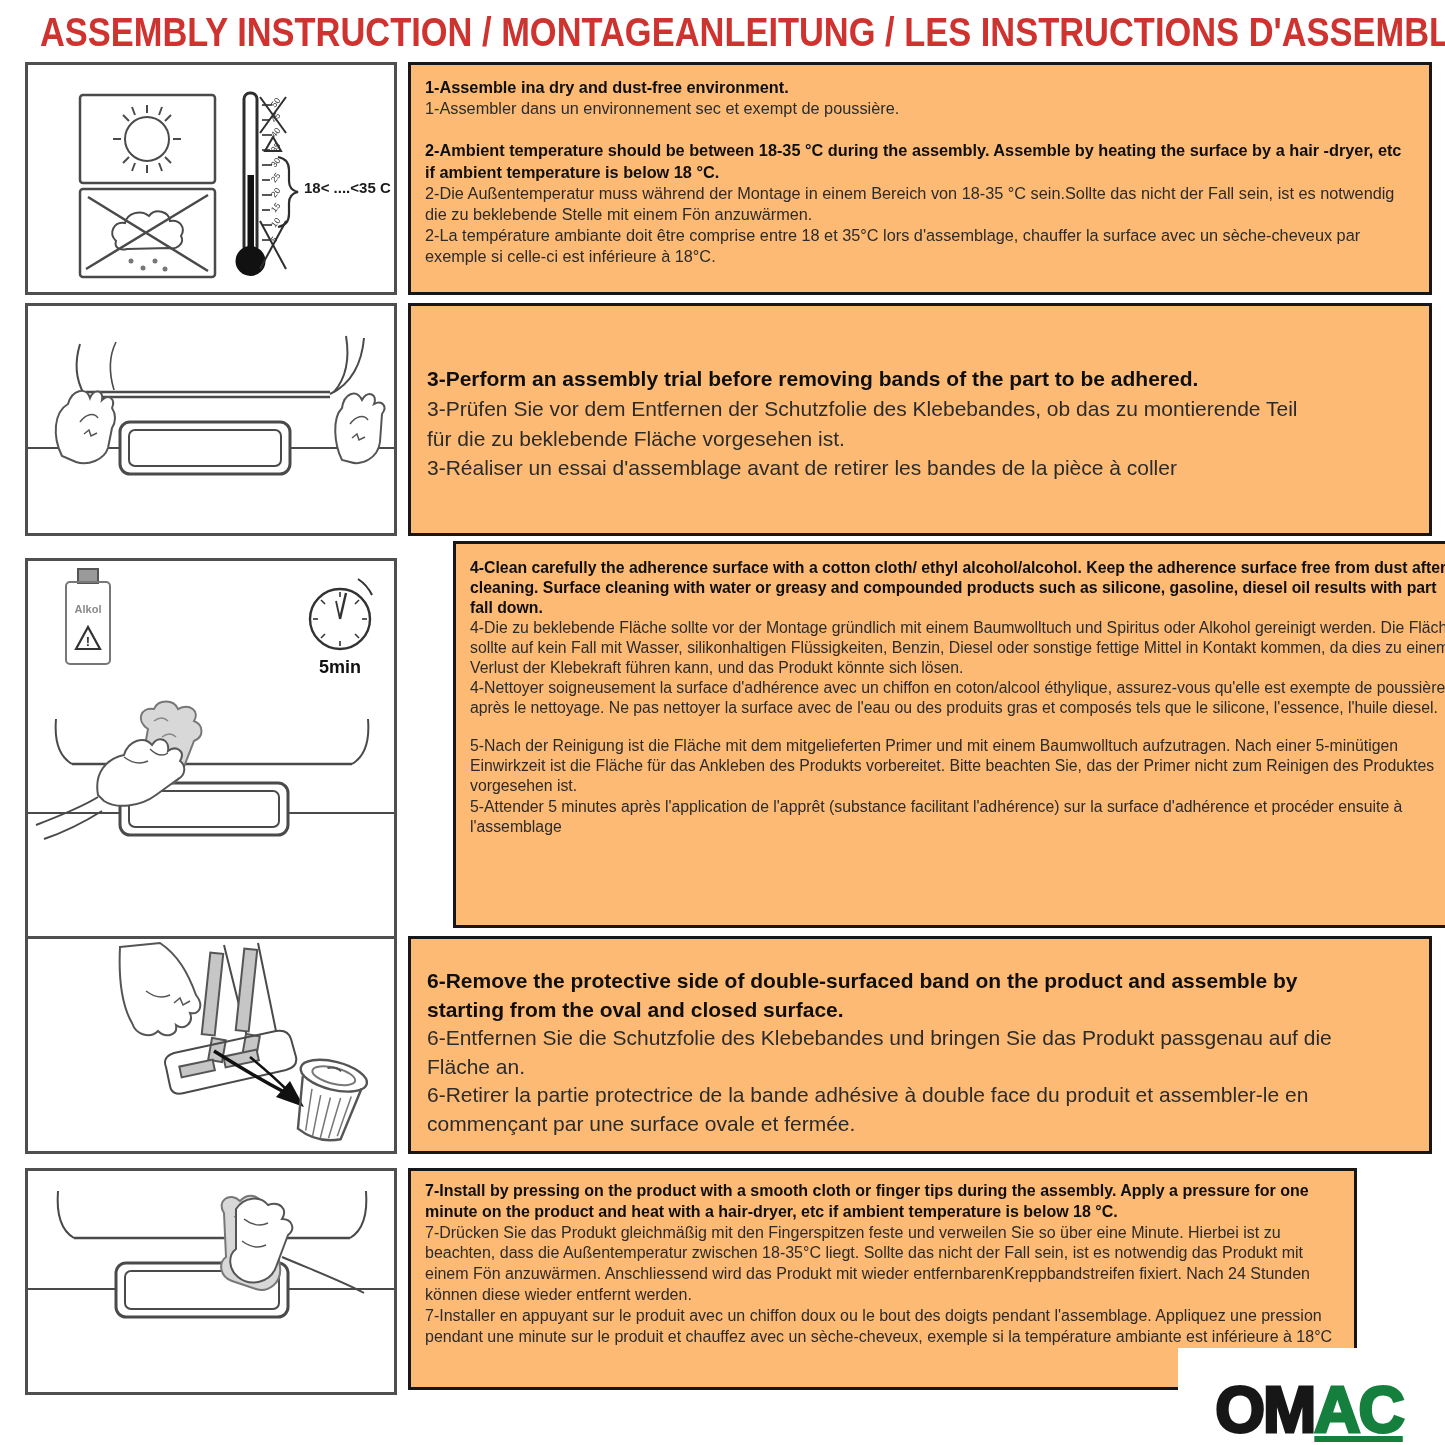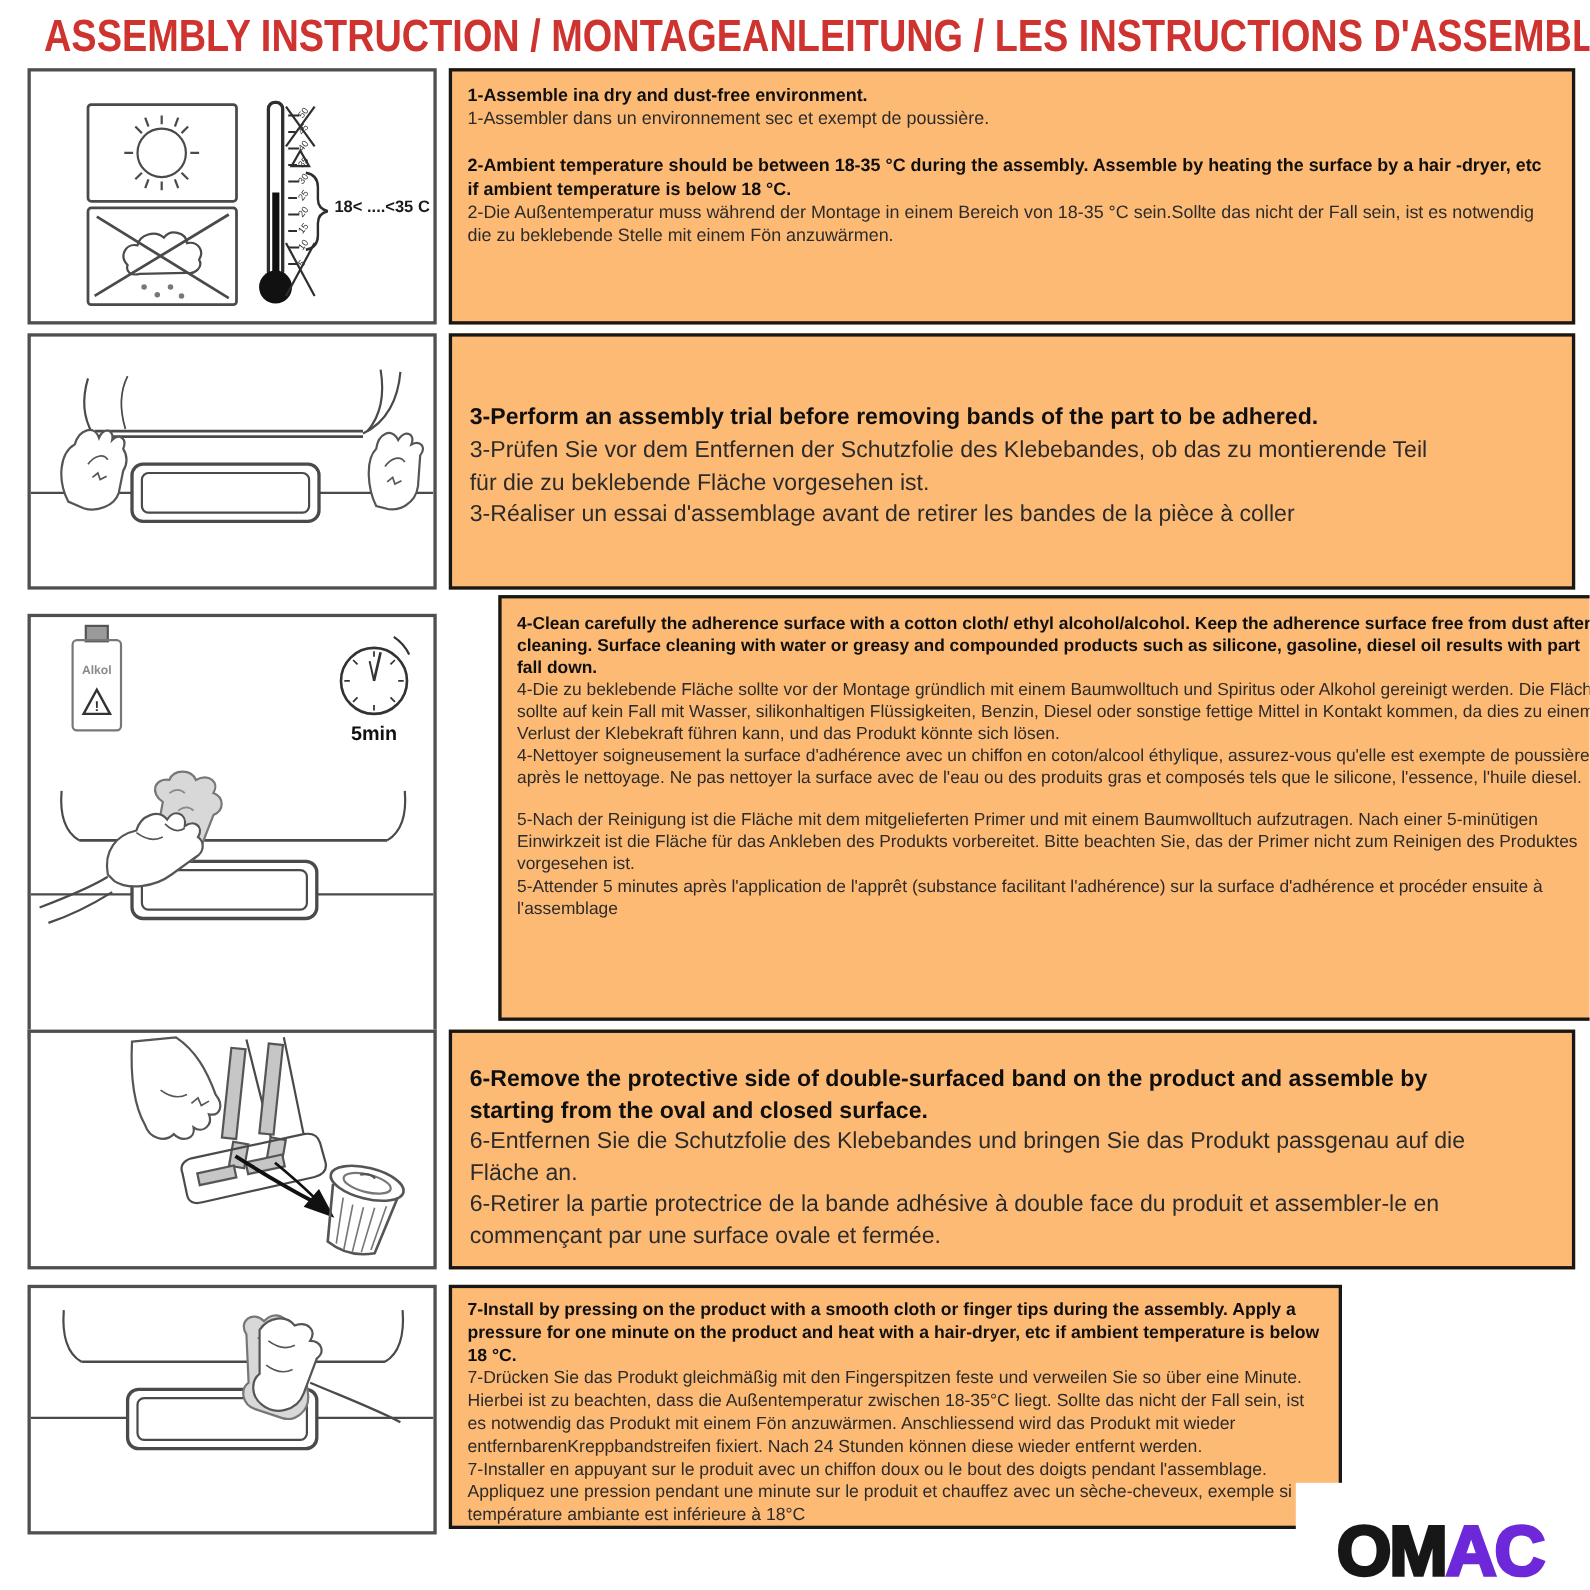--- a/index.html
+++ b/index.html
@@ -20,21 +20,21 @@
   .txt4{padding:14px 16px 0 14px;font-size:15.8px;line-height:1.27;margin-left:45px;}
   .txt6{padding:28px 95px 0 16px;font-size:21px;line-height:1.36;}
   .txt7{padding:10px 16px 0 14px;font-size:16px;line-height:1.3;}
   .gap1{height:21px;}.gap4{height:18px;}
   .logo{position:absolute;left:1178px;top:1348px;width:262px;height:94px;
         background:#fff;display:flex;align-items:flex-end;justify-content:center;
         z-index:6;}
   .logo span{font-size:64px;font-weight:bold;letter-spacing:-2px;line-height:1;margin-top:20px;
              -webkit-text-stroke:3px currentColor;}
   .logo .om{color:#171717;}
-  .logo .ac{color:#6d28d9;}
+  .logo .ac{color:#15803d;text-decoration:underline;}
 </style>
 </head>
 <body>
 
 <div class="title">ASSEMBLY INSTRUCTION / MONTAGEANLEITUNG / LES INSTRUCTIONS D'ASSEMBLAGE</div>
 
 <div class="lbox" style="top:62px;height:233px;">
   <svg viewBox="0 0 366 227" fill="none" stroke="#4a4a4a" stroke-width="2">
     <rect x="52" y="30" width="135" height="88" rx="3" stroke-width="2.5"></rect>
     <g>
@@ -101,20 +101,21 @@
     </g>
     <text x="276" y="128" font-size="15" font-weight="bold" fill="#1a1a1a" stroke="none" font-family="Liberation Sans,sans-serif">18&lt; ....&lt;35 C</text>
   </svg>
 </div>
 <div class="rbox txt1" style="top:62px;height:233px;">
   <p class="t b">1-Assemble ina dry and dust-free environment.</p>
   <p class="t">1-Assembler dans un environnement sec et exempt de poussière.</p>
   <div class="gap1"></div>
   <p class="t b">2-Ambient temperature should be between 18-35 °C  during the assembly. Assemble by heating the surface by a hair -dryer, etc if ambient temperature is below 18 °C.</p>
   <p class="t">2-Die Außentemperatur muss während der Montage in einem Bereich von 18-35 °C  sein.Sollte das nicht der Fall sein, ist es notwendig die zu beklebende Stelle mit einem Fön anzuwärmen.</p>
+  <p class="t">2-La température ambiante doit être comprise entre 18 et 35°C lors d'assemblage, chauffer la surface avec un sèche-cheveux par exemple si celle-ci est inférieure à 18°C.</p>
 </div>
 
 <div class="lbox" style="top:303px;height:233px;">
   <svg viewBox="0 0 366 227" fill="none" stroke="#4a4a4a" stroke-width="2">
     <line x1="0" y1="142" x2="366" y2="142"></line>
     <path d="M52,38 C46,58 48,74 56,88"></path>
     <path d="M318,30 C322,54 318,72 306,86"></path>
     <g stroke="#4a4a4a" stroke-width="2.5">
       <line x1="58" y1="86" x2="302" y2="86"></line>
       <line x1="58" y1="91" x2="302" y2="91"></line>
@@ -249,21 +250,21 @@
       <path d="M196,42 C188,30 202,20 212,30 C222,20 236,26 234,38 C246,34 254,44 246,52 L252,96 C254,112 240,122 228,118 L204,110 C192,106 190,92 198,86 Z" fill="#d8d8d8" stroke="#777"></path>
       <path d="M206,46 q8,-6 14,0 M214,66 q8,-6 14,0 M222,92 q8,-6 14,0" stroke="#888" stroke-width="1.5"></path>
     </g>
     <g fill="#fff" stroke="#555">
       <path d="M208,38 C216,26 232,24 240,34 C252,30 260,38 254,48 C264,48 268,58 260,64 L248,96 C242,112 222,116 210,106 C200,98 200,84 208,78 Z"></path>
       <path d="M216,48 C224,54 232,56 240,52 M214,70 C222,76 230,78 238,74" fill="none" stroke-width="1.5"></path>
     </g>
     <path d="M254,86 C292,102 318,112 336,122"></path>
   </svg>
 </div>
-<div class="rbox txt7" style="top:1168px;height:222px;width:812px;">
+<div class="rbox txt7" style="top:1168px;height:222px;width:949px;">
   <p class="t b">7-Install by pressing on the product with a smooth cloth or finger tips during the assembly. Apply a pressure for one minute on the product and heat with a hair-dryer, etc if ambient temperature is below 18 °C.</p>
   <p class="t">7-Drücken Sie das Produkt gleichmäßig mit den Fingerspitzen feste und verweilen Sie so über eine Minute. Hierbei ist zu beachten, dass die Außentemperatur zwischen 18-35°C liegt. Sollte das nicht der Fall sein, ist es notwendig das Produkt mit einem Fön anzuwärmen. Anschliessend wird das Produkt mit wieder entfernbarenKreppbandstreifen fixiert. Nach 24 Stunden können diese wieder entfernt werden.</p>
   <p class="t">7-Installer en appuyant sur le produit avec un chiffon doux ou le bout des doigts pendant l'assemblage. Appliquez une pression pendant une minute sur le produit et chauffez avec un sèche-cheveux, exemple si la température ambiante est inférieure à 18°C</p>
 </div>
 
 <div class="logo">
   <span class="om">OM</span>
     <span class="ac">AC</span>
 </div>
 

